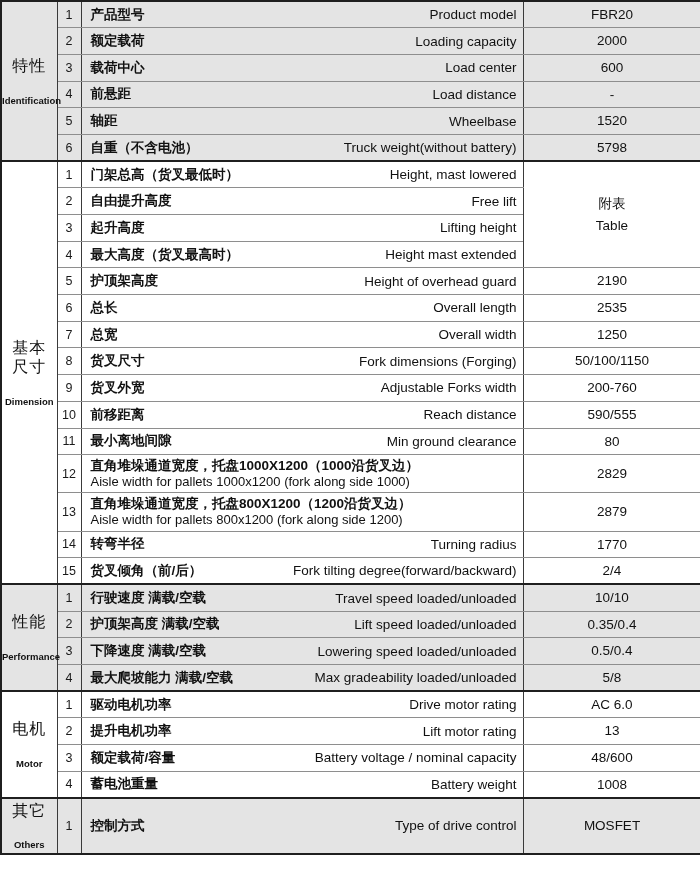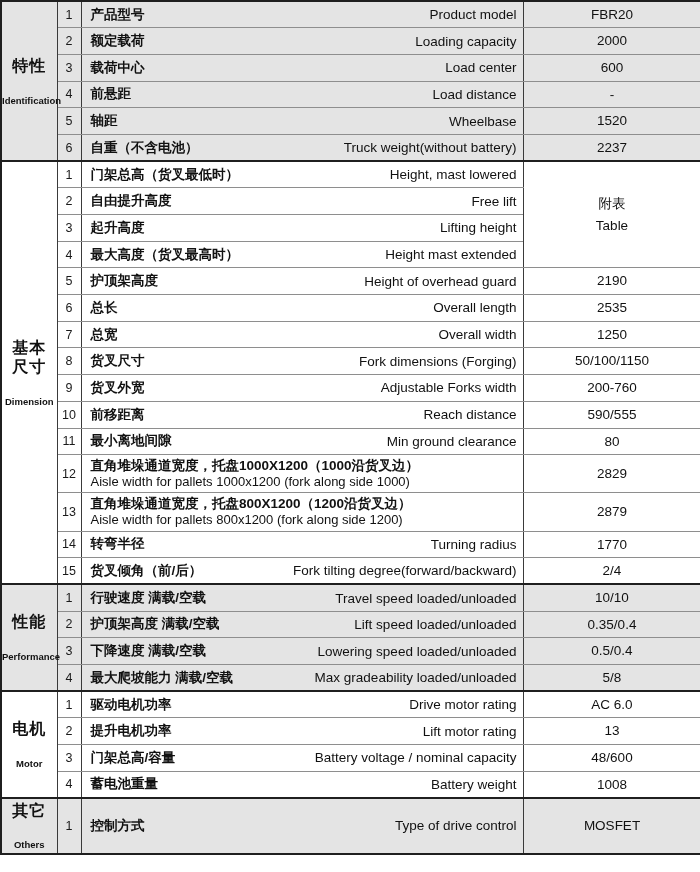--- a/index.html
+++ b/index.html
@@ -36,21 +36,21 @@
     background: #ffffff;
   }
   tr { height: 26.7px; }
   tr.tall { height: 38.2px; }
   tr.row-others { height: 56px; padding-left: 20px; }
   tr.section-start > td { border-top: 2px solid var(--section-line, #1f1f1f); }
   tr.shaded > td { background: var(--shaded-bg, #e4e4e4); }
 
   td.section-cell { text-align: center; }
   .sec-zh {
-    font-size: 16px; font-weight: bold; line-height: 1.18;
+    font-size: 16px; font-weight: normal; line-height: 1.18;
     white-space: pre-line; letter-spacing: 1px;
   }
   .sec-en { font-size: 9.5px; font-weight: bold; margin-top: 19px; }
 
   td.no-cell { text-align: center; font-size: 12.5px; color: #1a1a1a; }
 
   td.desc-cell { overflow: hidden; }
   .desc {
     display: flex; justify-content: space-between; align-items: center;
     padding: 0 7px 0 9px; width: 426px; box-sizing: content-box;
@@ -136,21 +136,21 @@
           <td class="value-cell">1520</td>
         </tr>
         <tr class="shaded">
           <td class="no-cell">6</td>
           <td class="desc-cell">
             <div class="desc">
               <span class="zh">自重（不含电池）</span>
               <span class="en">Truck weight(without battery)</span>
             </div>
           </td>
-          <td class="value-cell">2237</td>
+          <td class="value-cell">5798</td>
         </tr>
         <tr class="section-start">
           <td class="section-cell" rowspan="15">
             <div class="sec-zh">基本
 尺寸</div>
             <div class="sec-en">Dimension</div>
           </td>
           <td class="no-cell">1</td>
           <td class="desc-cell">
             <div class="desc">
@@ -363,21 +363,21 @@
               <span class="zh">提升电机功率</span>
               <span class="en">Lift motor rating</span>
             </div>
           </td>
           <td class="value-cell">13</td>
         </tr>
         <tr class="">
           <td class="no-cell">3</td>
           <td class="desc-cell">
             <div class="desc">
-              <span class="zh">门架总高/容量</span>
+              <span class="zh">额定载荷/容量</span>
               <span class="en">Battery voltage / nominal capacity</span>
             </div>
           </td>
           <td class="value-cell">48/600</td>
         </tr>
         <tr class="">
           <td class="no-cell">4</td>
           <td class="desc-cell">
             <div class="desc">
               <span class="zh">蓄电池重量</span>

